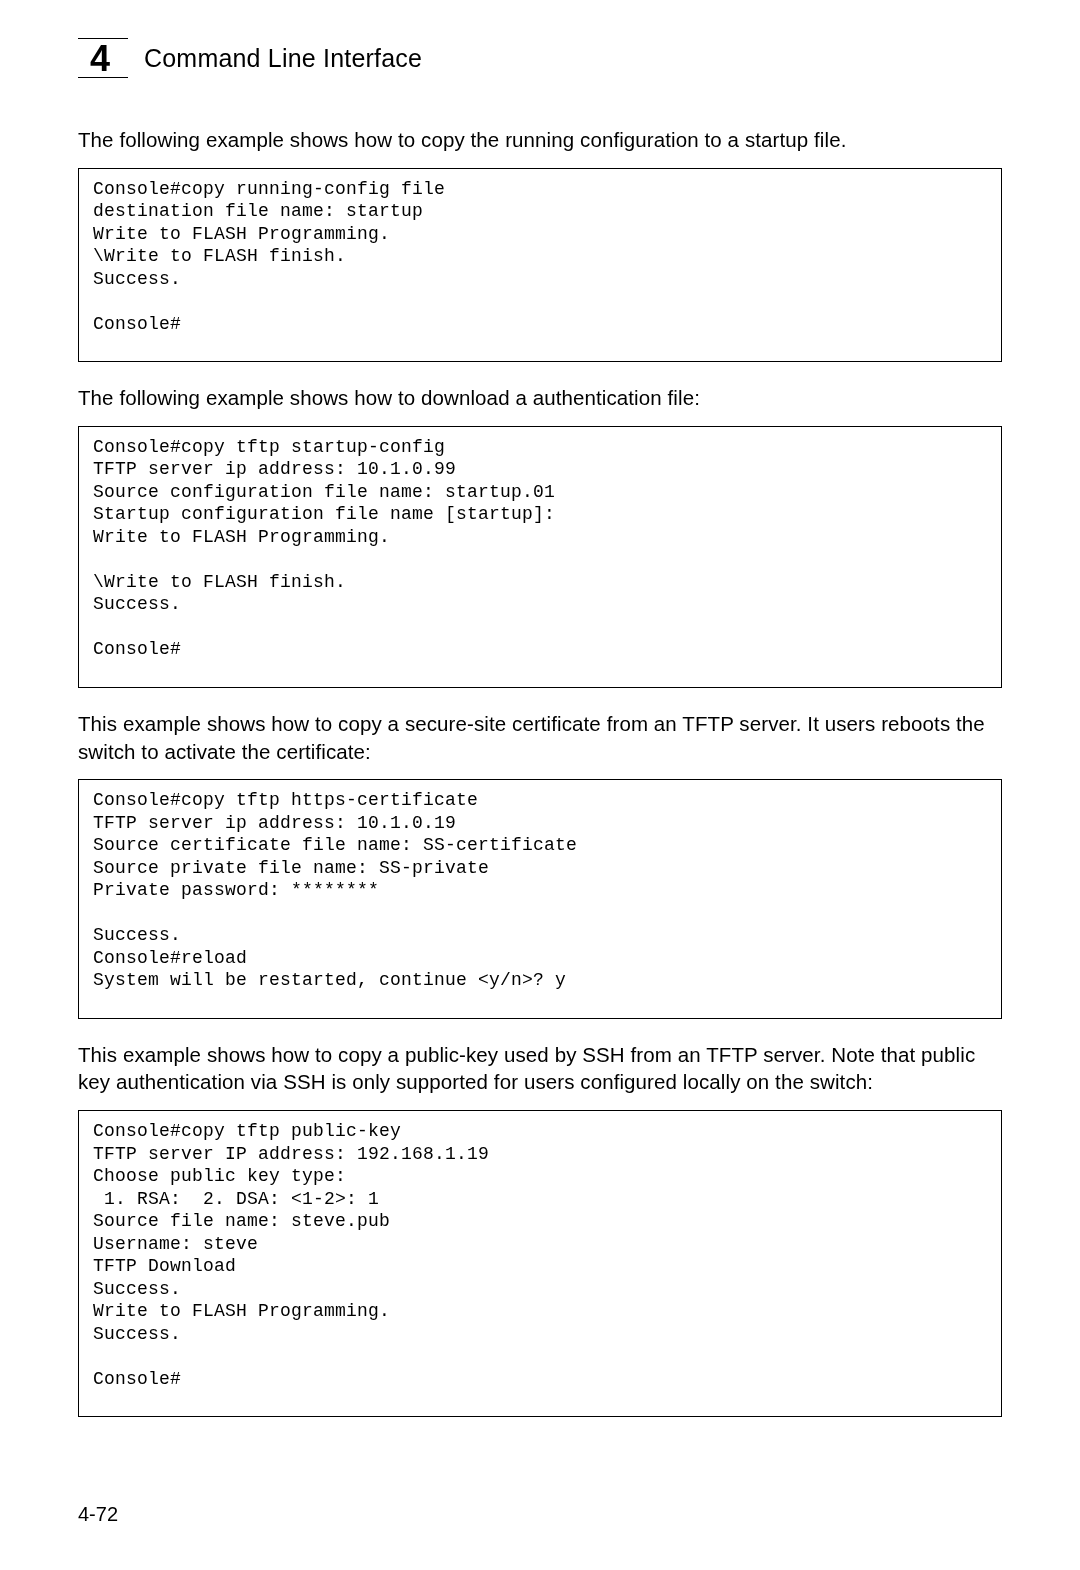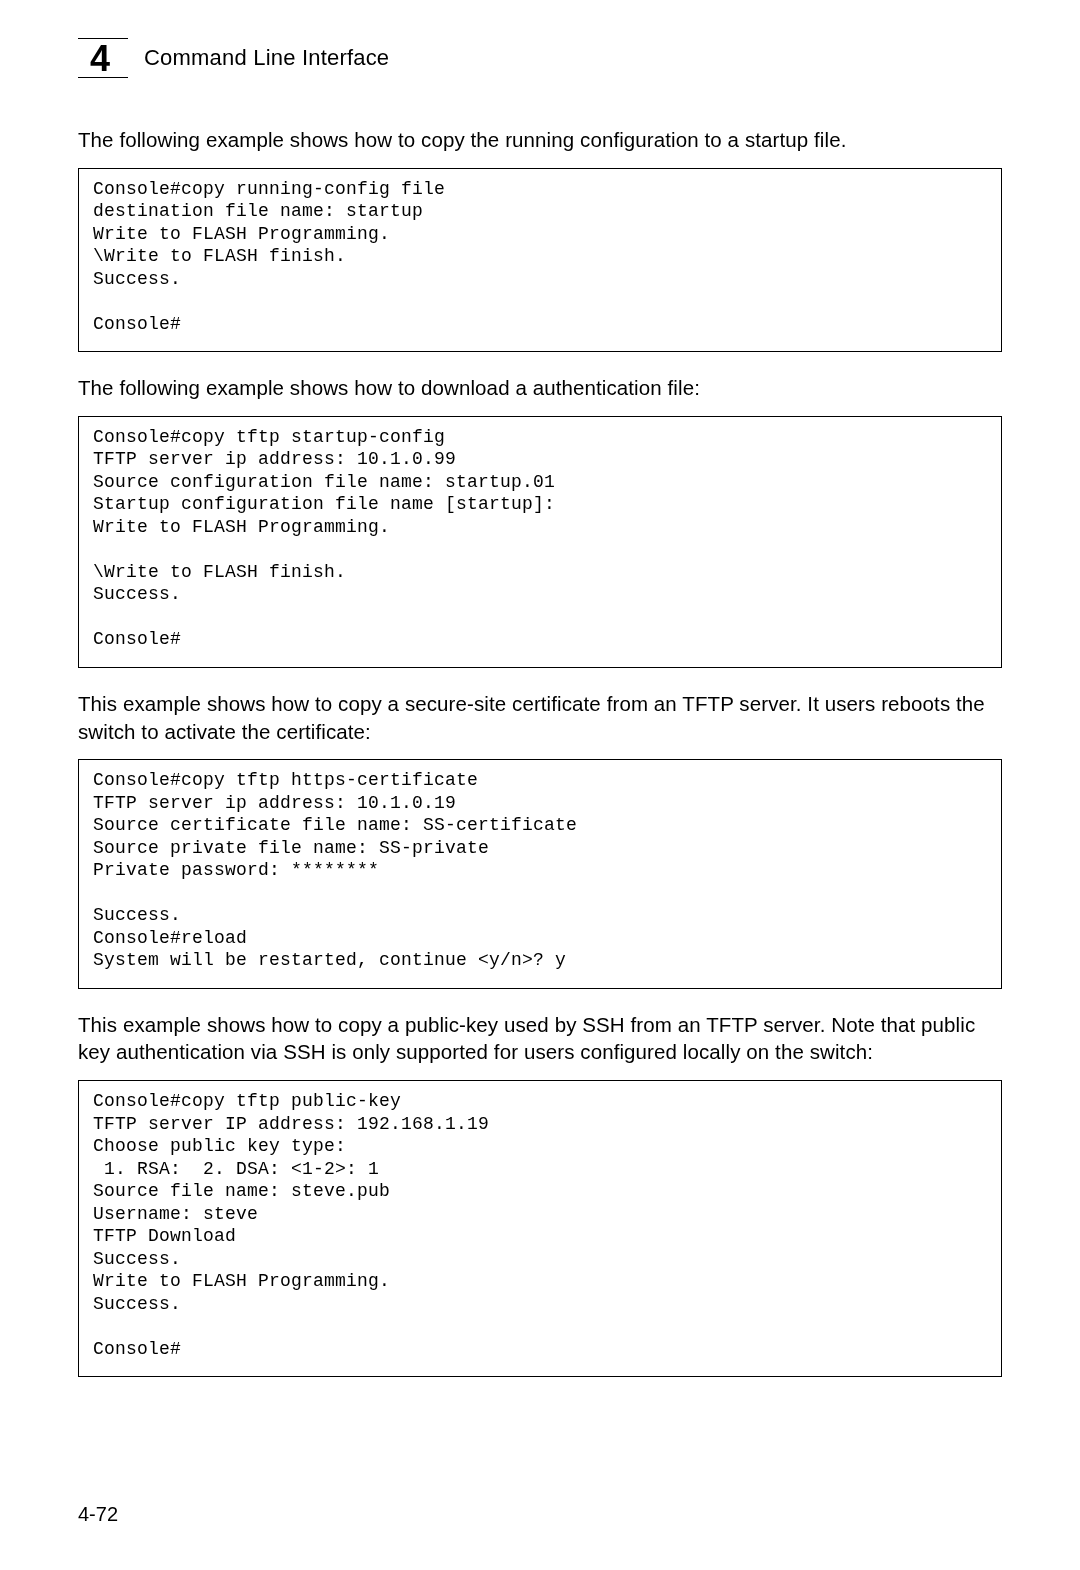--- a/index.html
+++ b/index.html
@@ -24,33 +24,33 @@
     .chapter-badge {
       width: 50px;
       height: 40px;
       position: relative;
       margin-right: 16px;
     }
     .chapter-badge svg {
       display: block;
     }
     .chapter-title {
-      font-size: 22px;
+      font-size: 25px;
       font-weight: normal;
       letter-spacing: 0.2px;
     }
     .body-text {
       font-size: 20.5px;
       line-height: 1.35;
       margin-bottom: 14px;
       letter-spacing: 0.1px;
     }
     .code-block {
       border: 1px solid #000000;
-      padding: 9px 14px 16px 14px;
+      padding: 9px 14px 26px 14px;
       font-family: "Courier New", Courier, monospace;
       font-size: 18px;
       line-height: 1.25;
       white-space: pre;
       margin-bottom: 22px;
       letter-spacing: 0.2px;
     }
     .page-number {
       position: absolute;
       bottom: 44px;

